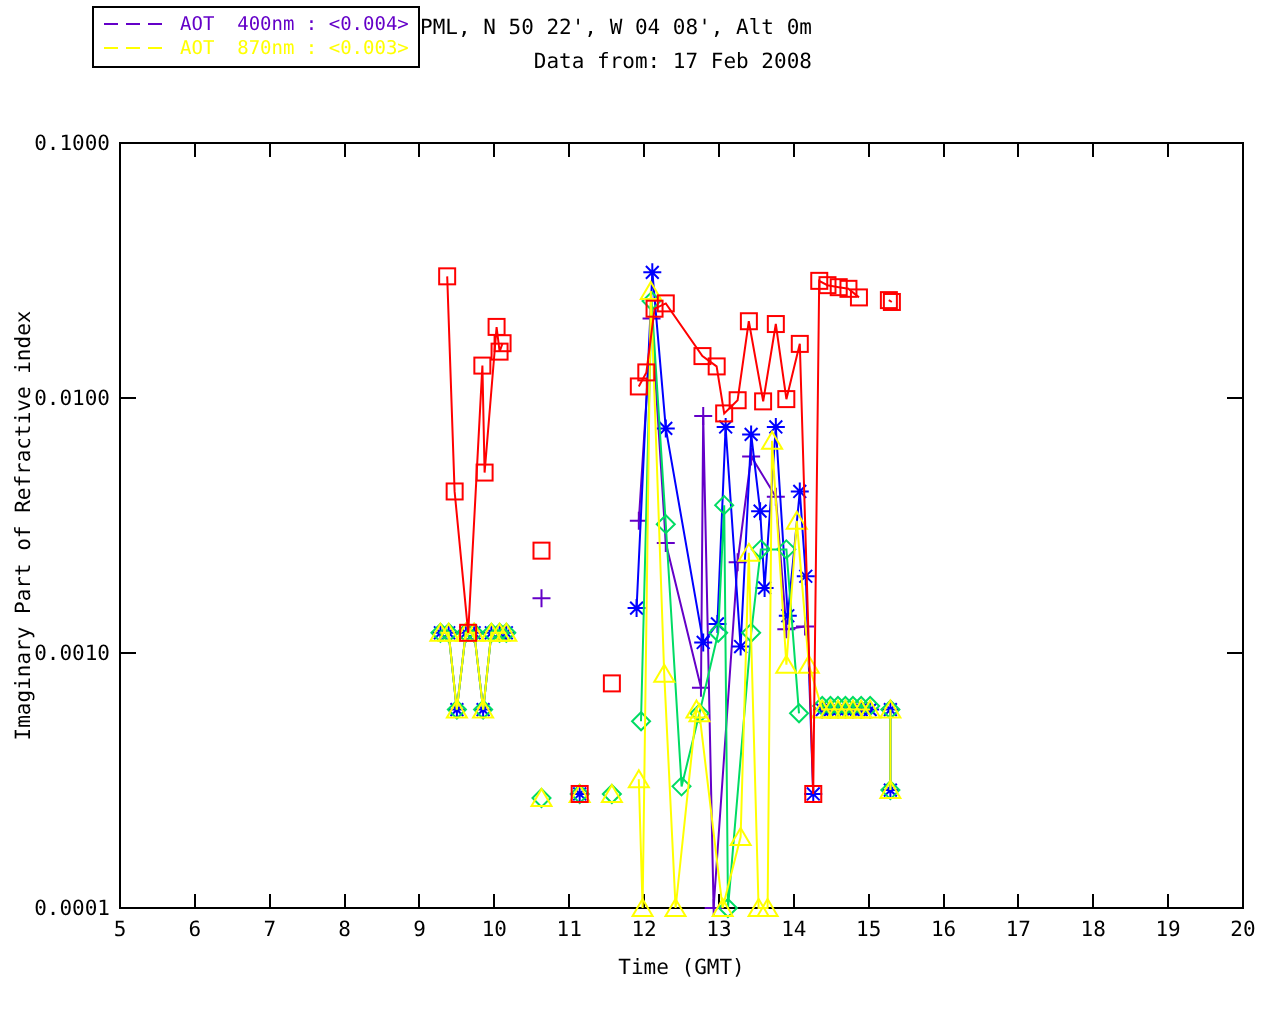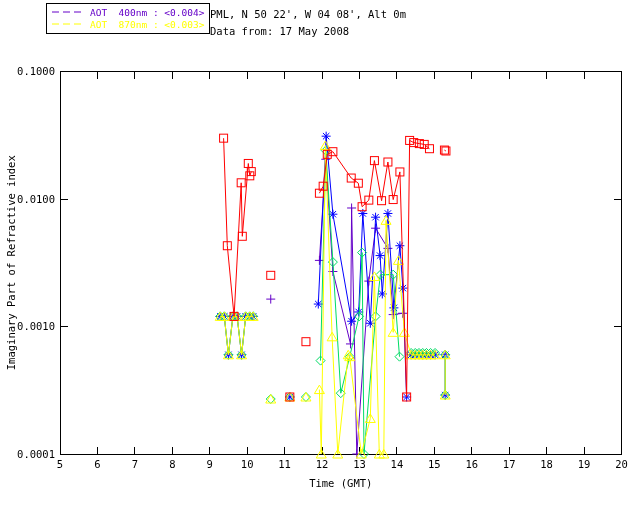--- a/index.html
+++ b/index.html
@@ -4,21 +4,21 @@
 <style>
   html,body{margin:0;padding:0;background:#888;}
   #root{position:relative;width:640px;height:512px;background:#ffffff;overflow:hidden;
         font-family:"DejaVu Sans Mono","Liberation Mono",monospace;}
   #plot{position:absolute;left:0;top:0;}
   #legend{position:absolute;left:46px;top:3px;border:1px solid #000;background:#fff;
           padding:2px 5px 3px 5px;}
   .lg-row{display:flex;align-items:center;height:12px;}
   .lg-row svg{display:block;margin-right:5px;}
   .lg-label{font-size:9.5px;white-space:pre;letter-spacing:0;}
-  #header{position:absolute;left:210px;top:6px;color:#000;}
+  #header{position:absolute;left:210px;top:6px;color:#000;text-align:right;}
   #header div{font-size:10.5px;line-height:17px;white-space:pre;}
   text{fill:#000;font-family:"DejaVu Sans Mono","Liberation Mono",monospace;}
 </style>
 </head>
 <body>
 
 <div id="root">
   <svg id="plot" width="640" height="512">
       <g stroke="#000" stroke-width="1" shape-rendering="crispEdges">
         <rect x="60" y="71.5" width="561.5" height="382.5" fill="none"></rect>
@@ -272,15 +272,15 @@
       </div>
       <div class="lg-row">
         <svg width="33" height="8">
           <line x1="0" x2="33" y1="4" y2="4" stroke="#FFFF00" stroke-width="1" stroke-dasharray="7,4"></line>
         </svg>
         <span class="lg-label" style="color: rgb(255, 255, 0);">AOT  870nm : &lt;0.003&gt;</span>
       </div>
     </div>
   <div id="header">
     <div>PML, N 50 22', W 04 08', Alt 0m</div>
-    <div>Data from: 17 May 2008</div>
+    <div>Data from: 17 Feb 2008</div>
   </div>
 </div>
 
 </body></html>

